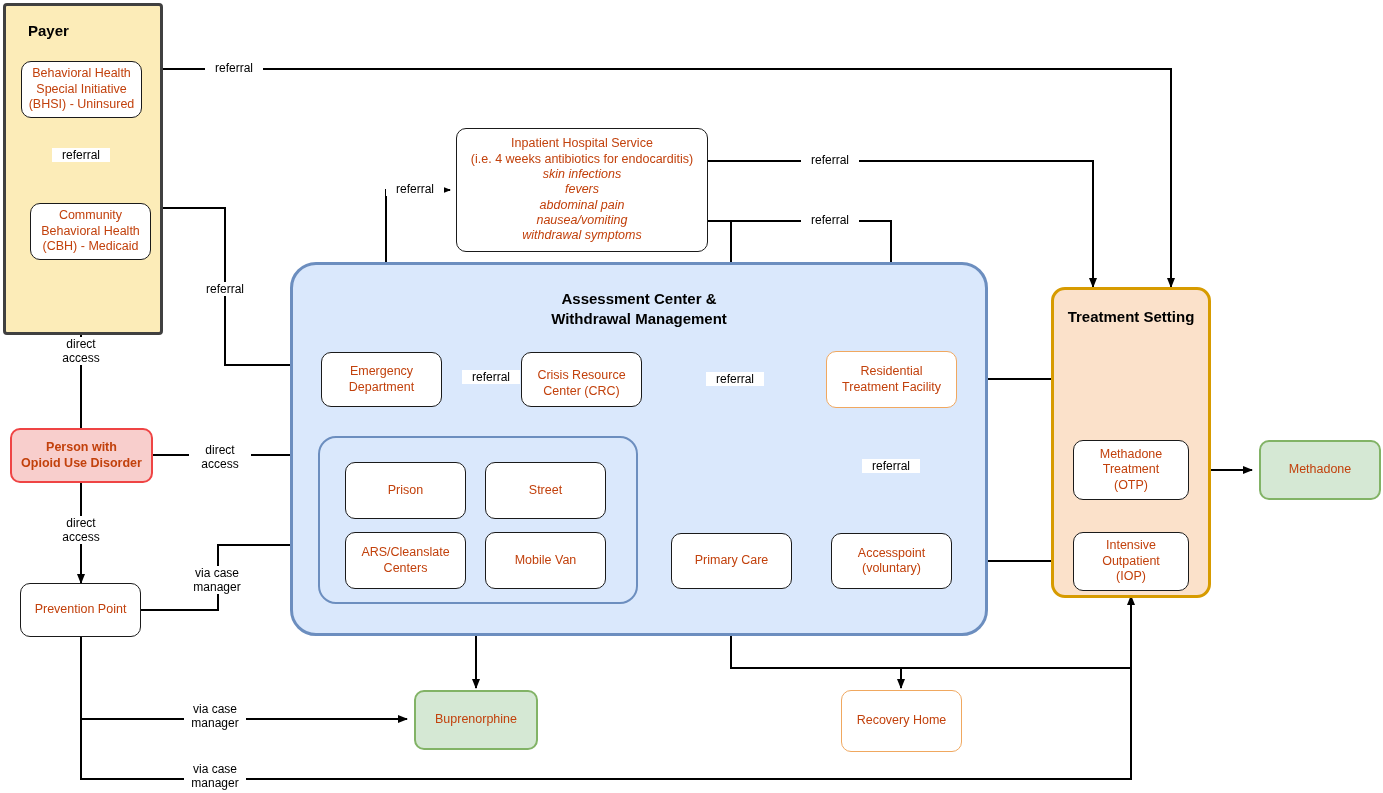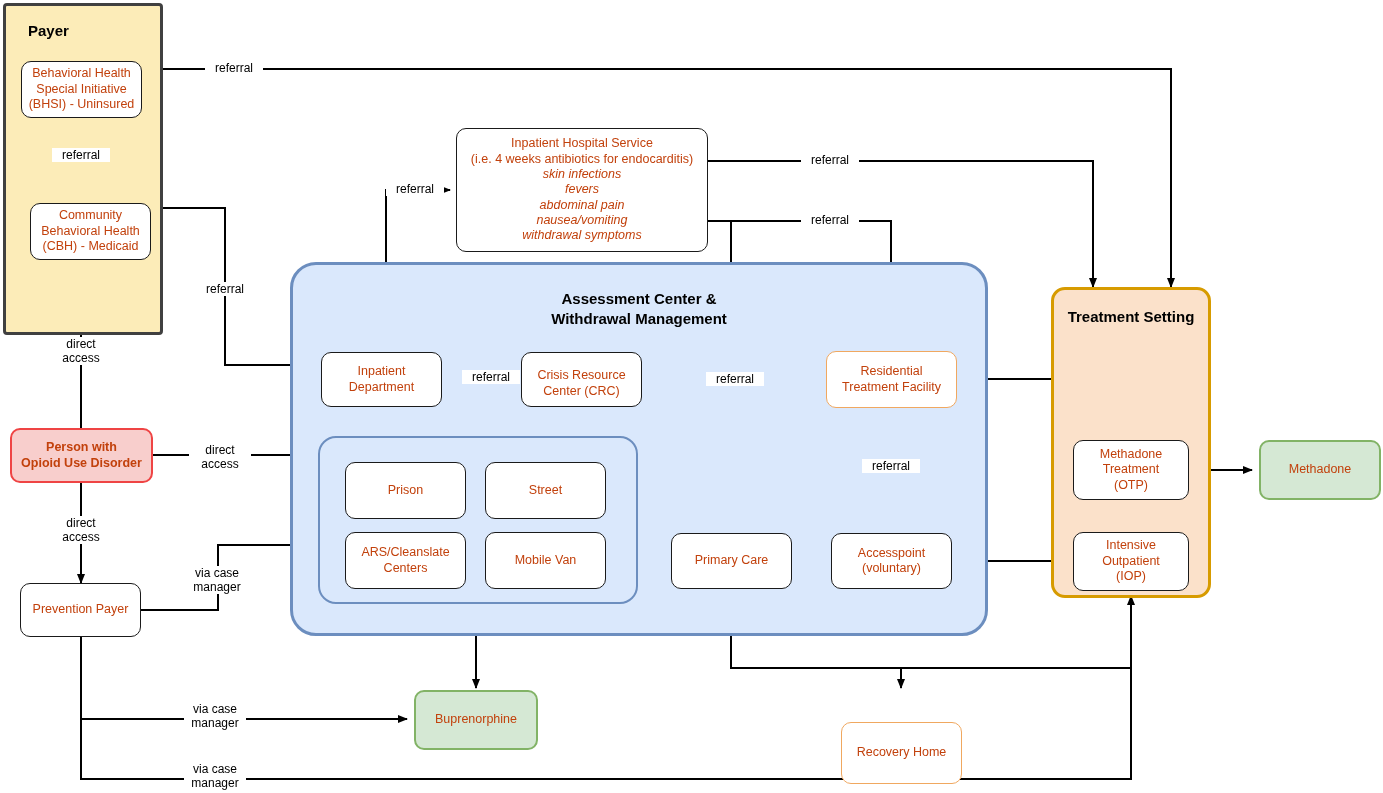--- a/index.html
+++ b/index.html
@@ -111,35 +111,35 @@
 Behavioral Health
 (CBH) - Medicaid</span>
   </div>
 
   <div class="node red" style="left:10px;top:428px;width:143px;height:55px;">
     <span style="white-space:pre-line;">Person with
 Opioid Use Disorder</span>
   </div>
 
   <div class="node white" style="left:20px;top:583px;width:121px;height:54px;">
-    <span>Prevention Payer</span>
+    <span>Prevention Point</span>
   </div>
 
   <div class="node white" style="left:456px;top:128px;width:252px;height:124px;flex-direction:column;justify-content:center;">
     <span style="white-space:pre-line;">Inpatient Hospital Service
 (i.e. 4 weeks antibiotics for endocarditis)</span>
     <span class="ital" style="white-space:pre-line;">skin infections
 fevers
 abdominal pain
 nausea/vomiting
 withdrawal symptoms</span>
   </div>
 
   <div class="node white" style="left:321px;top:352px;width:121px;height:55px;">
-    <span style="white-space:pre-line;">Inpatient
+    <span style="white-space:pre-line;">Emergency
 Department</span>
   </div>
 
   <div class="node white" style="left:521px;top:352px;width:121px;height:55px;">
     <span style="white-space:pre-line;margin-top:8px;">Crisis Resource
 Center (CRC)</span>
   </div>
 
   <div class="node white" style="left:345px;top:462px;width:121px;height:57px;">
     <span>Prison</span>
@@ -185,21 +185,21 @@
   </div>
 
   <div class="node green" style="left:1259px;top:440px;width:122px;height:60px;">
     <span>Methadone</span>
   </div>
 
   <div class="node green" style="left:414px;top:690px;width:124px;height:60px;">
     <span>Buprenorphine</span>
   </div>
 
-  <div class="node orange-b" style="left:841px;top:722px;width:121px;height:62px;">
+  <div class="node orange-b" style="left:841px;top:690px;width:121px;height:62px;">
     <span>Recovery Home</span>
   </div>
 
   <div class="elabel" style="left:205px;top:61px;width:58px;">referral</div>
   <div class="elabel" style="left:52px;top:148px;width:58px;">referral</div>
   <div class="elabel" style="left:196px;top:282px;width:58px;">referral</div>
   <div class="elabel" style="left:386px;top:182px;width:58px;">referral</div>
   <div class="elabel" style="left:801px;top:153px;width:58px;">referral</div>
   <div class="elabel" style="left:801px;top:213px;width:58px;">referral</div>
   <div class="elabel" style="left:462px;top:370px;width:58px;">referral</div>

